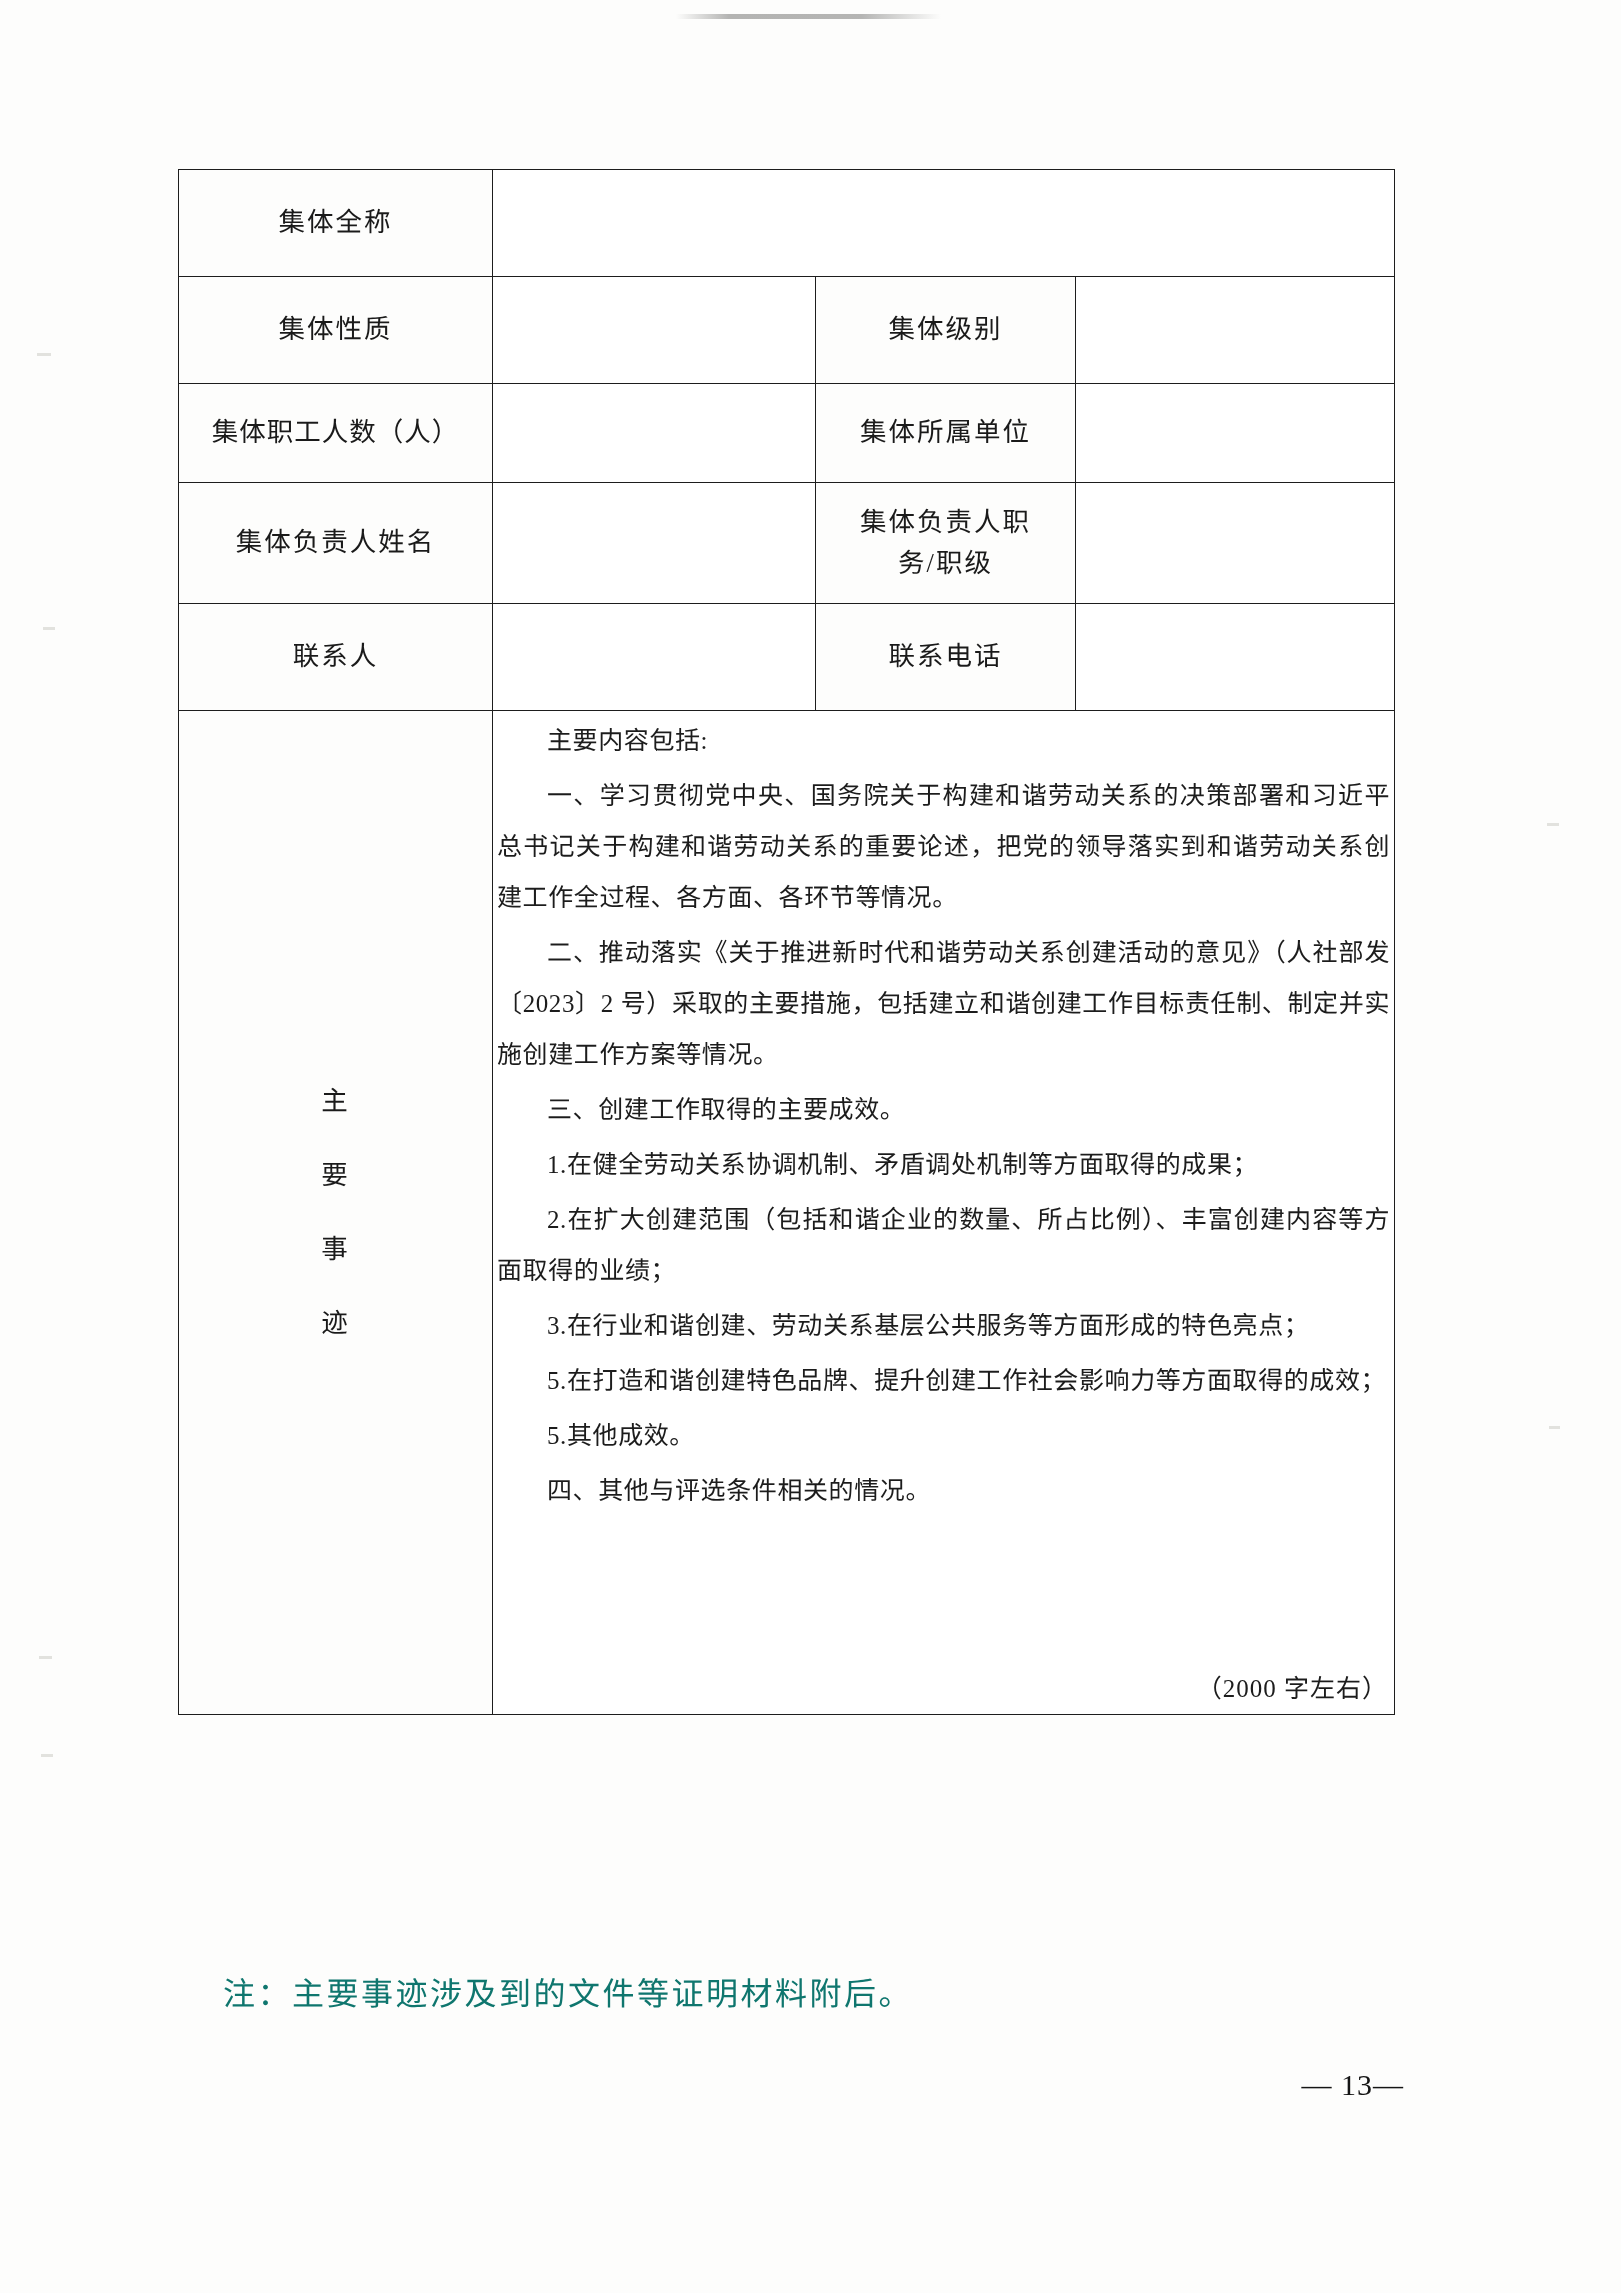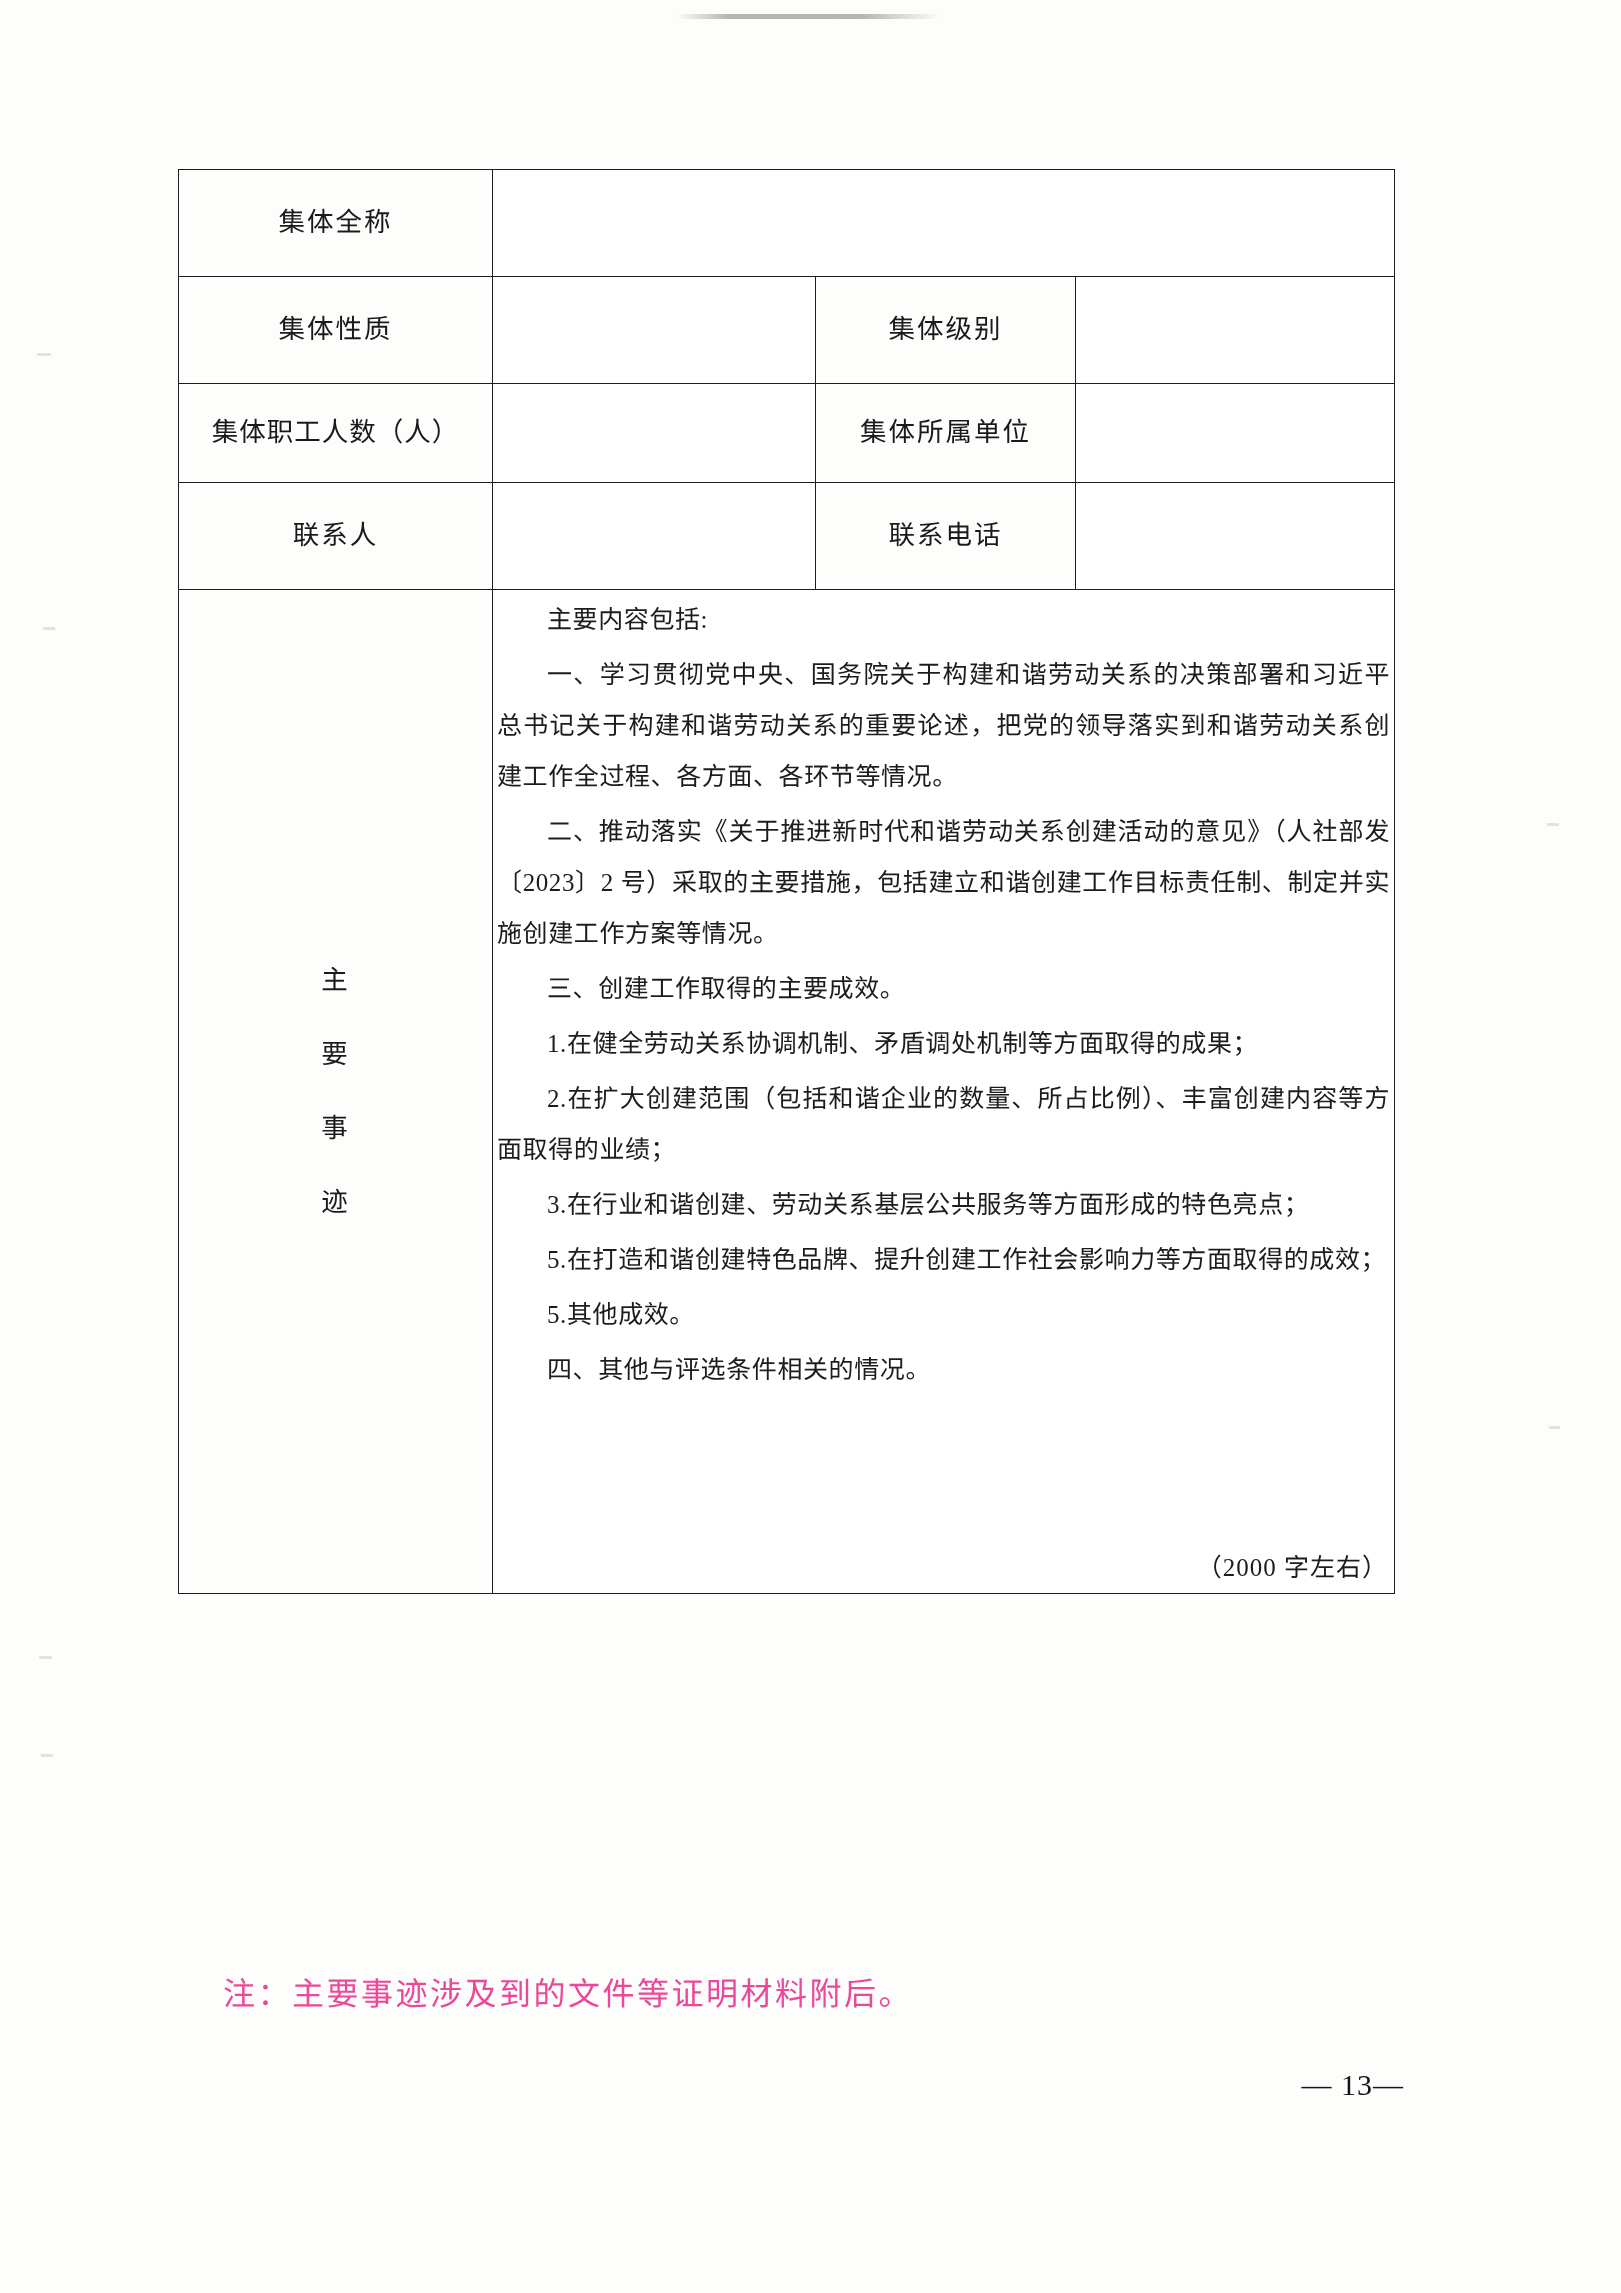--- a/index.html
+++ b/index.html
@@ -118,21 +118,21 @@
     padding-right: 5.9px;
   }
 
   
   .footnote {
     position: absolute;
     left: 223px;
     top: 1968px;
     font-size: 32px;
     letter-spacing: 2.5px;
-    color: #ec4899;
+    color: #0f766e;
     text-align: center;
   }
   .page-number {
     position: absolute;
     right: 217px;
     top: 2068px;
     font-size: 30px;
     letter-spacing: 1px;
     color: #151515;
   }
@@ -173,20 +173,29 @@
         <td class="value"></td>
       </tr>
 
       <tr>
         <td class="label" style="height:98px; letter-spacing:1px;">集体职工人数（人）</td>
         <td class="value"></td>
         <td class="label">集体所属单位</td>
         <td class="value"></td>
       </tr>
 
+      <tr>
+        <td class="label" style="height:120px;">集体负责人姓名</td>
+        <td class="value"></td>
+        <td class="label">
+          <span>集体负责人职</span><br>
+          <span>务/职级</span>
+        </td>
+        <td class="value"></td>
+      </tr>
 
       <tr>
         <td class="label" style="height:106px;">联系人</td>
         <td class="value"></td>
         <td class="label">联系电话</td>
         <td class="value"></td>
       </tr>
 
 
       <tr>

